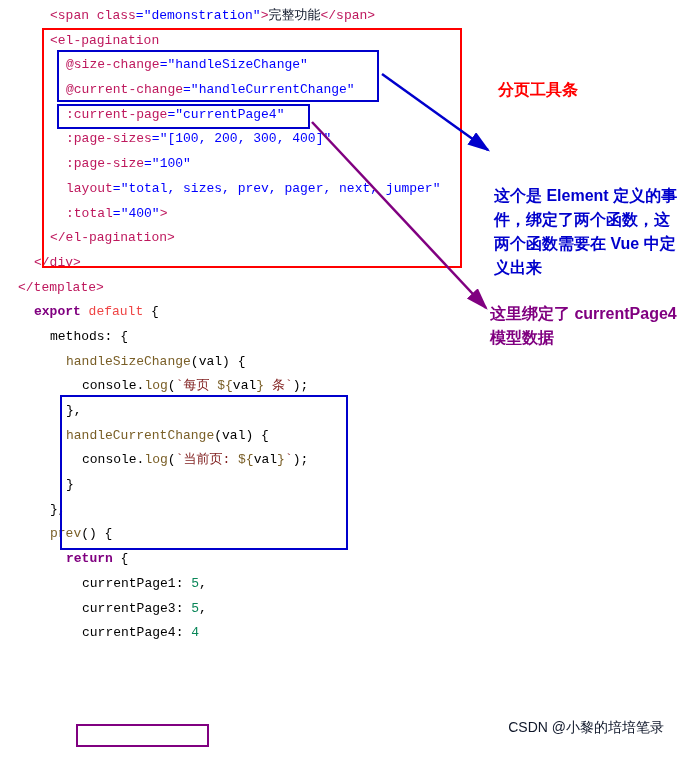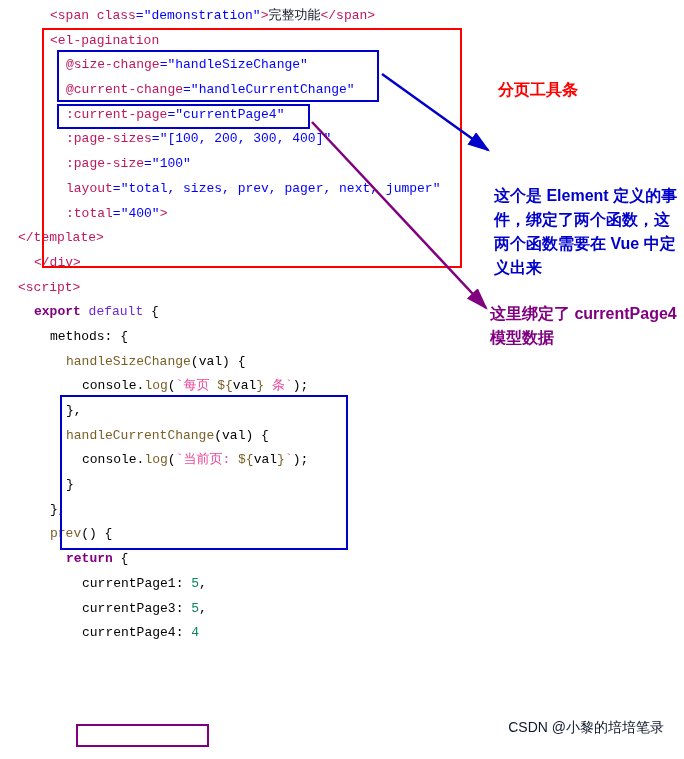--- a/index.html
+++ b/index.html
@@ -23,24 +23,24 @@
     .line { white-space: pre; }
     .ind1 { padding-left: 16px; }
     .ind2 { padding-left: 32px; }
     .ind3 { padding-left: 48px; }
     .ind4 { padding-left: 64px; }
     .tag { color: #be185d; }
     .attr-name { color: #be185d; }
     .attr-val { color: #0000ff; }
     .punct { color: #0000ff; }
     .punct2 { color: #800080; font-weight: bold; }
-    .keyword { color: #6d28d9; }
+    .keyword { color: #ef4444; }
     .ident { color: #000; }
     .method { color: #795e26; text-align: right; }
-    .str { color: #ec4899; text-align: center; }
+    .str { color: #7f1d1d; text-align: center; }
     .templ { color: #795e26; }
     .num { color: #098658; }
     .cn { color: #0f172a; }
     .red-box {
       border: 2px solid #ff0000;
       position: absolute;
       pointer-events: none;
     }
     .blue-box {
       border: 2px solid #0000cc;
@@ -81,23 +81,23 @@
 <div class="code-area">
   <div class="line ind2"><span class="tag">&lt;span</span><span class="attr-name"> class</span><span class="punct">=</span><span class="attr-val">"demonstration"</span><span class="tag">&gt;</span><span class="cn">完整功能</span><span class="tag">&lt;/span&gt;</span></div>
   <div class="line ind2"><span class="tag">&lt;el-pagination</span></div>
   <div class="line ind3"><span class="attr-name">@size-change</span><span class="punct">=</span><span class="attr-val">"handleSizeChange"</span></div>
   <div class="line ind3"><span class="attr-name">@current-change</span><span class="punct">=</span><span class="attr-val">"handleCurrentChange"</span></div>
   <div class="line ind3"><span class="attr-name">:current-page</span><span class="punct">=</span><span class="attr-val">"currentPage4"</span></div>
   <div class="line ind3"><span class="attr-name">:page-sizes</span><span class="punct">=</span><span class="attr-val">"[100, 200, 300, 400]"</span></div>
   <div class="line ind3"><span class="attr-name">:page-size</span><span class="punct">=</span><span class="attr-val">"100"</span></div>
   <div class="line ind3"><span class="attr-name">layout</span><span class="punct">=</span><span class="attr-val">"total, sizes, prev, pager, next, jumper"</span></div>
   <div class="line ind3"><span class="attr-name">:total</span><span class="punct">=</span><span class="attr-val">"400"</span><span class="tag">&gt;</span></div>
+  <div class="line ind2"><span class="tag">&lt;/el-pagination&gt;</span></div>
+  <div class="line ind1"><span class="tag">&lt;/div&gt;</span></div>
   <div class="line"><span class="tag">&lt;/template&gt;</span></div>
-  <div class="line ind1"><span class="tag">&lt;/div&gt;</span></div>
-  <div class="line"><span class="tag">&lt;script&gt;</span></div>
   <div class="line ind1"><span class="punct2">export</span><span class="keyword"> default</span><span class="ident"> {</span></div>
   <div class="line ind2"><span class="ident">methods</span><span class="ident">: {</span></div>
   <div class="line ind3"><span class="method">handleSizeChange</span><span class="ident">(val) {</span></div>
   <div class="line ind4"><span class="ident">console</span><span class="ident">.</span><span class="method">log</span><span class="ident">(</span><span class="str">`每页 </span><span class="templ">${</span><span class="ident">val</span><span class="templ">}</span><span class="str"> 条`</span><span class="ident">);</span></div>
   <div class="line ind3"><span class="ident">},</span></div>
   <div class="line ind3"><span class="method">handleCurrentChange</span><span class="ident">(val) {</span></div>
   <div class="line ind4"><span class="ident">console</span><span class="ident">.</span><span class="method">log</span><span class="ident">(</span><span class="str">`当前页: </span><span class="templ">${</span><span class="ident">val</span><span class="templ">}</span><span class="str">`</span><span class="ident">);</span></div>
   <div class="line ind3"><span class="ident">}</span></div>
   <div class="line ind2"><span class="ident">},</span></div>
   <div class="line ind2"><span class="method">prev</span><span class="ident">() {</span></div>

